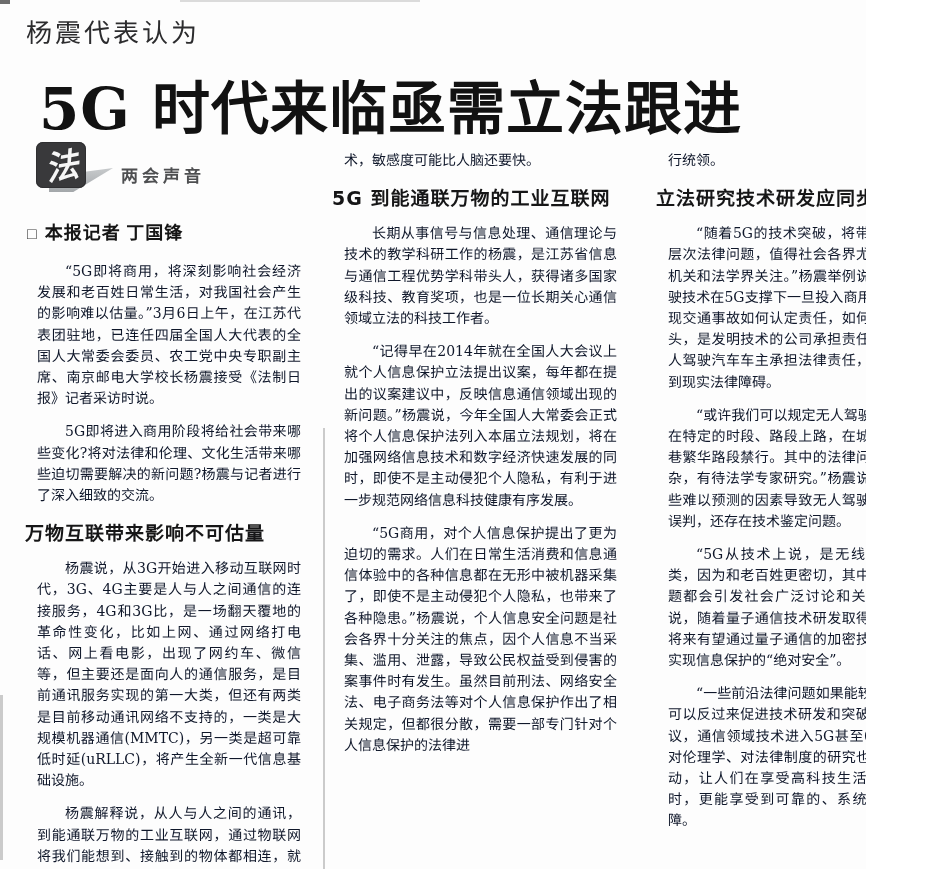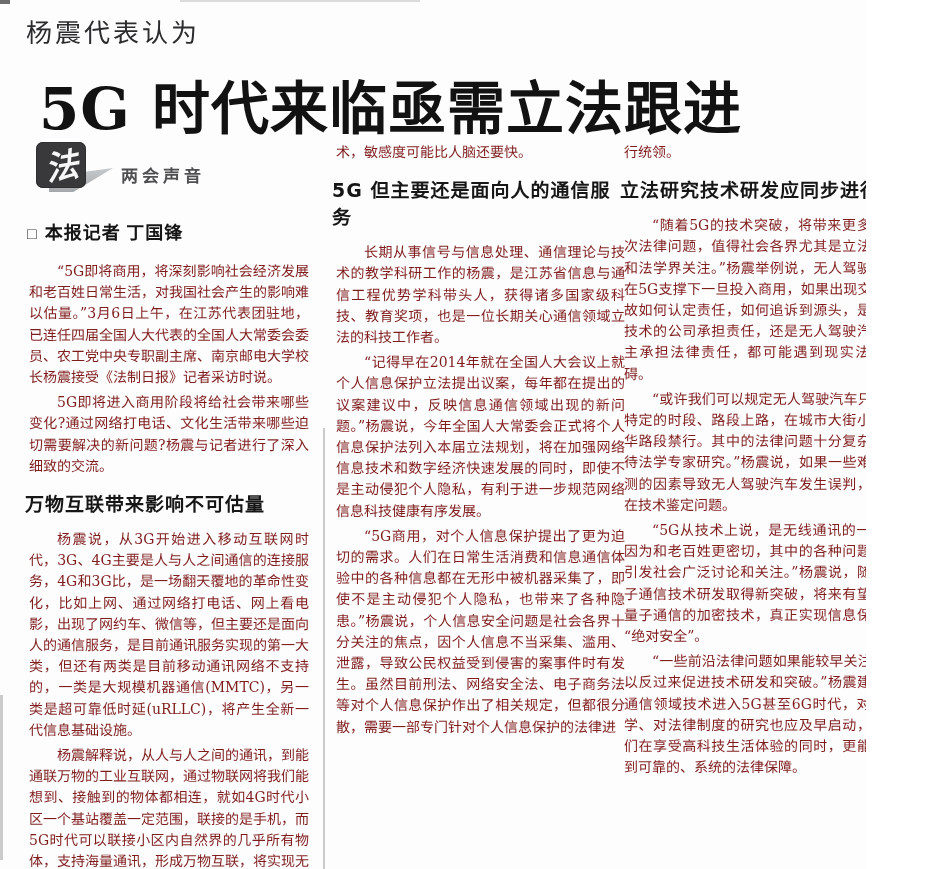--- a/index.html
+++ b/index.html
@@ -27,27 +27,27 @@
     width: 910px;
     font-family: "DejaVu Serif", "Liberation Serif", serif;
     font-size: 58px; font-weight: 900; letter-spacing: 1px;
     color: #121212; white-space: nowrap;
   }
 
   
   .col { position: absolute; top: 138px; }
   .col-1 { left: 25px;  width: 288px; }
   .col-2 { left: 332px; width: 297px; }
-  .col-3 { left: 620px; width: 284px; }
+  .col-3 { left: 656px; width: 284px; }
 
   .bp {
-    margin: 4px;
+    margin: 12px;
     font-size: 14px; line-height: 21.2px;
     text-align: justify; text-indent: 2em;
-    color: #7f1d1d;
+    color: #0f172a;
   }
   .bp.cont { text-indent: 0; }
   .sec {
     margin: 12px 0 13px;
     font-family: "DejaVu Sans", "Liberation Sans", sans-serif;
     font-size: 19px; font-weight: 700; letter-spacing: 1px;
     text-align: left; color: #161617;
   }
 
   
@@ -110,29 +110,29 @@
       <div class="logo-swoosh"></div>
       <div class="logo-box">
         <span class="logo-glyph">法</span>
       </div>
       <span class="column-label">两会声音</span>
     </div>
     <div class="byline">
       <span class="byline-marker">□</span><span class="byline-text">本报记者 丁国锋</span>
     </div>
     <p class="bp">“5G即将商用，将深刻影响社会经济发展和老百姓日常生活，对我国社会产生的影响难以估量。”3月6日上午，在江苏代表团驻地，已连任四届全国人大代表的全国人大常委会委员、农工党中央专职副主席、南京邮电大学校长杨震接受《法制日报》记者采访时说。</p>
-    <p class="bp">5G即将进入商用阶段将给社会带来哪些变化?通过网络打电话、文化生活带来哪些迫切需要解决的新问题?杨震与记者进行了深入细致的交流。</p>
+    <p class="bp">5G即将进入商用阶段将给社会带来哪些变化?将对法律和伦理、文化生活带来哪些迫切需要解决的新问题?杨震与记者进行了深入细致的交流。</p>
     <h2 class="sec">万物互联带来影响不可估量</h2>
     <p class="bp">杨震说，从3G开始进入移动互联网时代，3G、4G主要是人与人之间通信的连接服务，4G和3G比，是一场翻天覆地的革命性变化，比如上网、通过网络打电话、网上看电影，出现了网约车、微信等，但主要还是面向人的通信服务，是目前通讯服务实现的第一大类，但还有两类是目前移动通讯网络不支持的，一类是大规模机器通信(MMTC)，另一类是超可靠低时延(uRLLC)，将产生全新一代信息基础设施。</p>
     <p class="bp">杨震解释说，从人与人之间的通讯，到能通联万物的工业互联网，通过物联网将我们能想到、接触到的物体都相连，就如4G时代小区一个基站覆盖一定范围，联接的是手机，而5G时代可以联接小区内自然界的几乎所有物体，支持海量通讯，形成万物互联，将实现无人汽车、工业无人流水线，基于超可靠低时延的技</p>
   </div>
 
   <div class="col col-2">
     <p class="bp cont">术，敏感度可能比人脑还要快。</p>
-    <h2 class="sec">5G 但主要还是面向人的通信服务</h2>
+    <h2 class="sec">5G 到能通联万物的工业互联网</h2>
     <p class="bp">长期从事信号与信息处理、通信理论与技术的教学科研工作的杨震，是江苏省信息与通信工程优势学科带头人，获得诸多国家级科技、教育奖项，也是一位长期关心通信领域立法的科技工作者。</p>
     <p class="bp">“记得早在2014年就在全国人大会议上就个人信息保护立法提出议案，每年都在提出的议案建议中，反映信息通信领域出现的新问题。”杨震说，今年全国人大常委会正式将个人信息保护法列入本届立法规划，将在加强网络信息技术和数字经济快速发展的同时，即使不是主动侵犯个人隐私，有利于进一步规范网络信息科技健康有序发展。</p>
     <p class="bp">“5G商用，对个人信息保护提出了更为迫切的需求。人们在日常生活消费和信息通信体验中的各种信息都在无形中被机器采集了，即使不是主动侵犯个人隐私，也带来了各种隐患。”杨震说，个人信息安全问题是社会各界十分关注的焦点，因个人信息不当采集、滥用、泄露，导致公民权益受到侵害的案事件时有发生。虽然目前刑法、网络安全法、电子商务法等对个人信息保护作出了相关规定，但都很分散，需要一部专门针对个人信息保护的法律进</p>
   </div>
 
   <div class="col col-3">
     <p class="bp cont">行统领。</p>
     <h2 class="sec">立法研究技术研发应同步进行</h2>
     <p class="bp">“随着5G的技术突破，将带来更多深层次法律问题，值得社会各界尤其是立法机关和法学界关注。”杨震举例说，无人驾驶技术在5G支撑下一旦投入商用，如果出现交通事故如何认定责任，如何追诉到源头，是发明技术的公司承担责任，还是无人驾驶汽车车主承担法律责任，都可能遇到现实法律障碍。</p>
     <p class="bp">“或许我们可以规定无人驾驶汽车只能在特定的时段、路段上路，在城市大街小巷繁华路段禁行。其中的法律问题十分复杂，有待法学专家研究。”杨震说，如果一些难以预测的因素导致无人驾驶汽车发生误判，还存在技术鉴定问题。</p>

